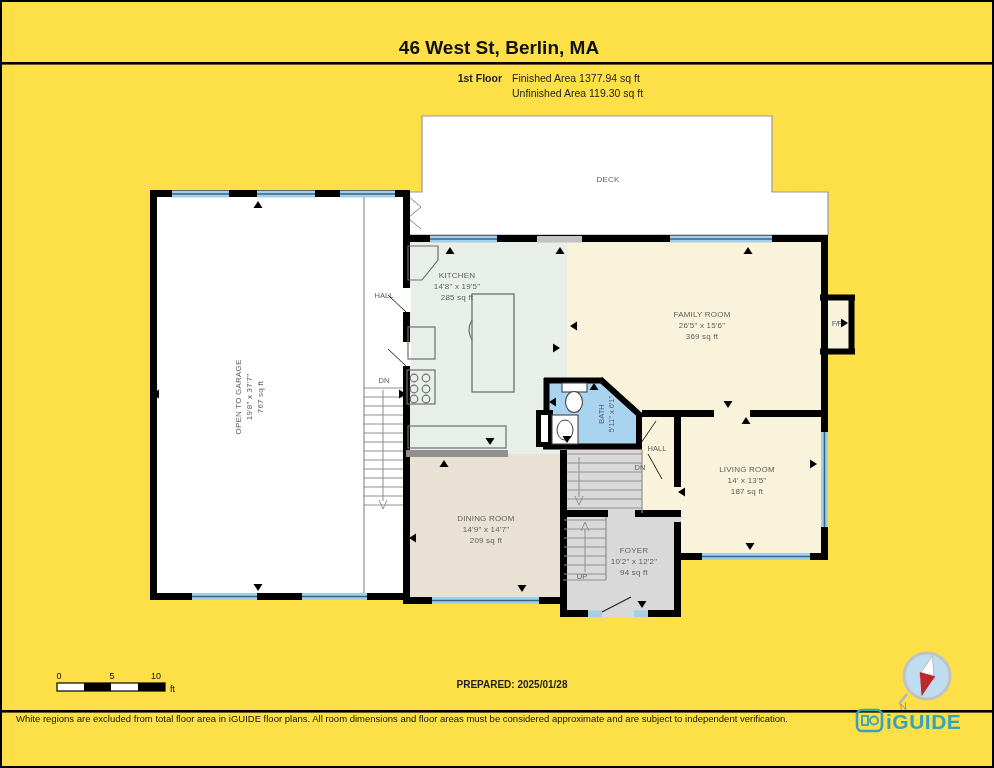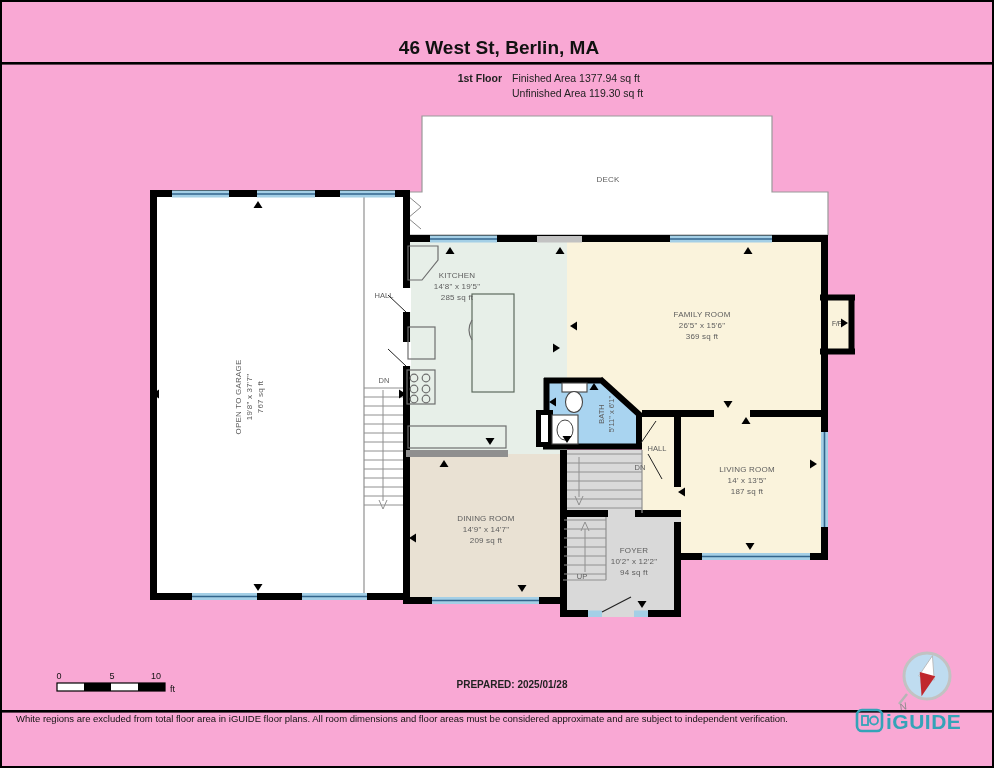--- a/index.html
+++ b/index.html
@@ -1,18 +1,18 @@
 <!DOCTYPE html>
 <html><head>
 <meta charset="utf-8">
 <style>
   html,body{margin:0;padding:0;background:#fff;}
   .page{
     width:994px;height:768px;box-sizing:border-box;
-    border:2px solid #000;position:relative;background:#f9a8d4;
+    border:2px solid #000;position:relative;background:#fde047;
     font-family:"Liberation Sans", sans-serif;
   }
   svg text{font-family:"Liberation Sans", sans-serif;}
   .title{font-size:19px;font-weight:bold;fill:#111;}
   .floorlbl{font-size:10.5px;font-weight:bold;fill:#222;}
   .areatxt{font-size:10.5px;fill:#222;}
   .room{font-size:8px;fill:#5d5d5d;letter-spacing:.2px;}
   .small{font-size:7.5px;fill:#5d5d5d;}
   .tiny{font-size:6.5px;fill:#444;}
   .scalenum{font-size:9px;fill:#111;}

